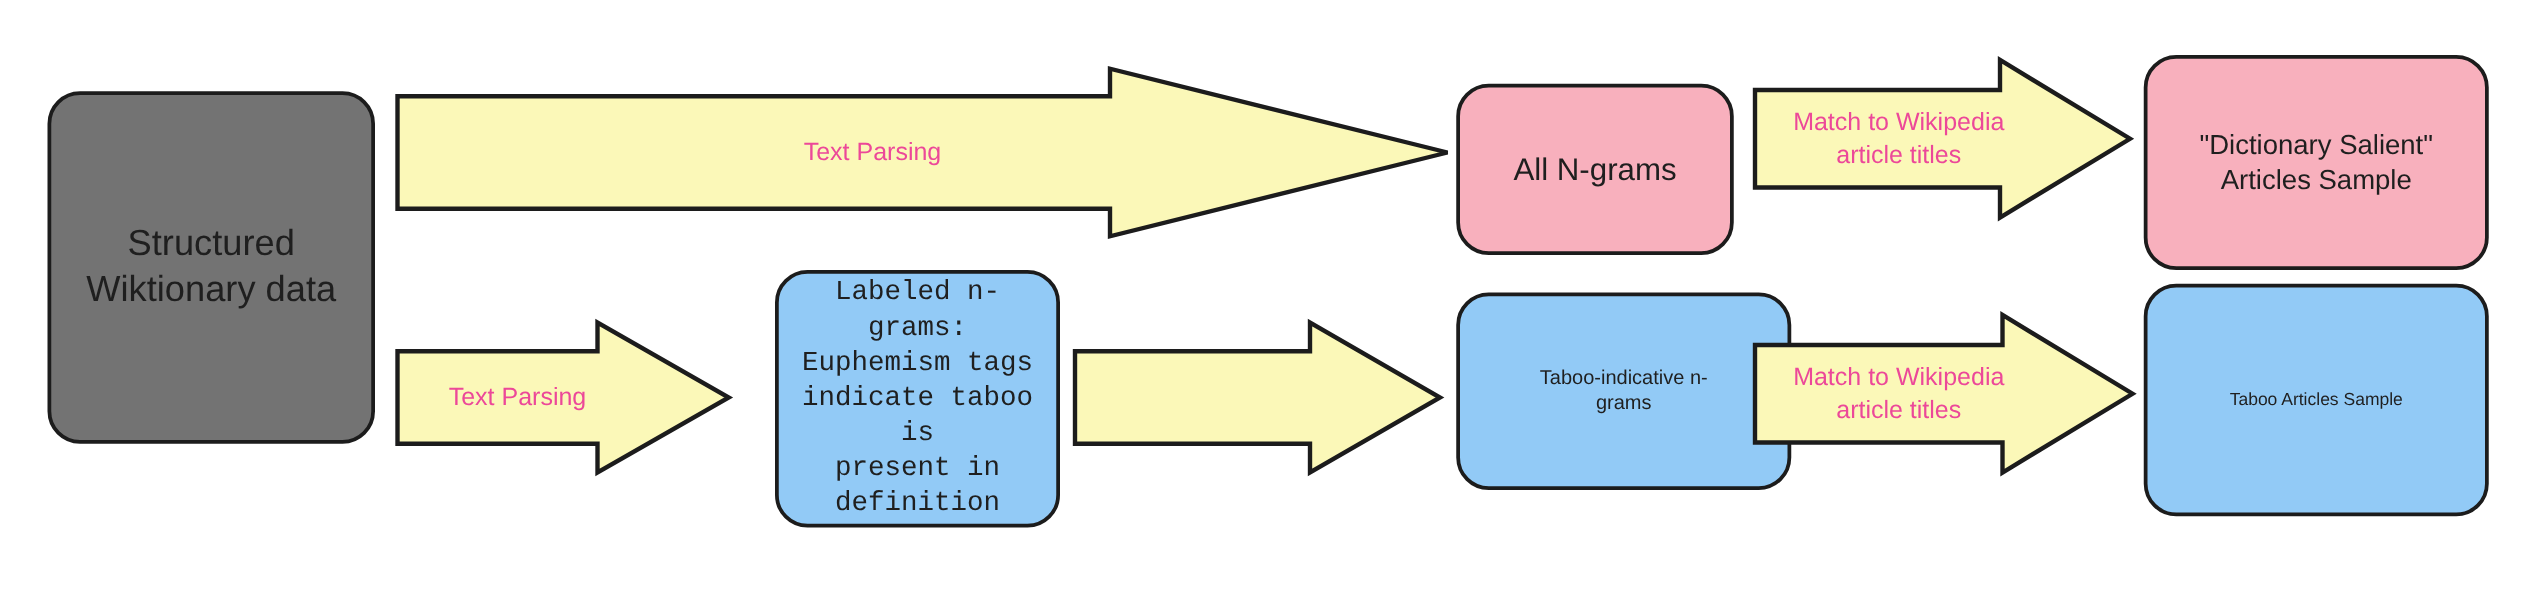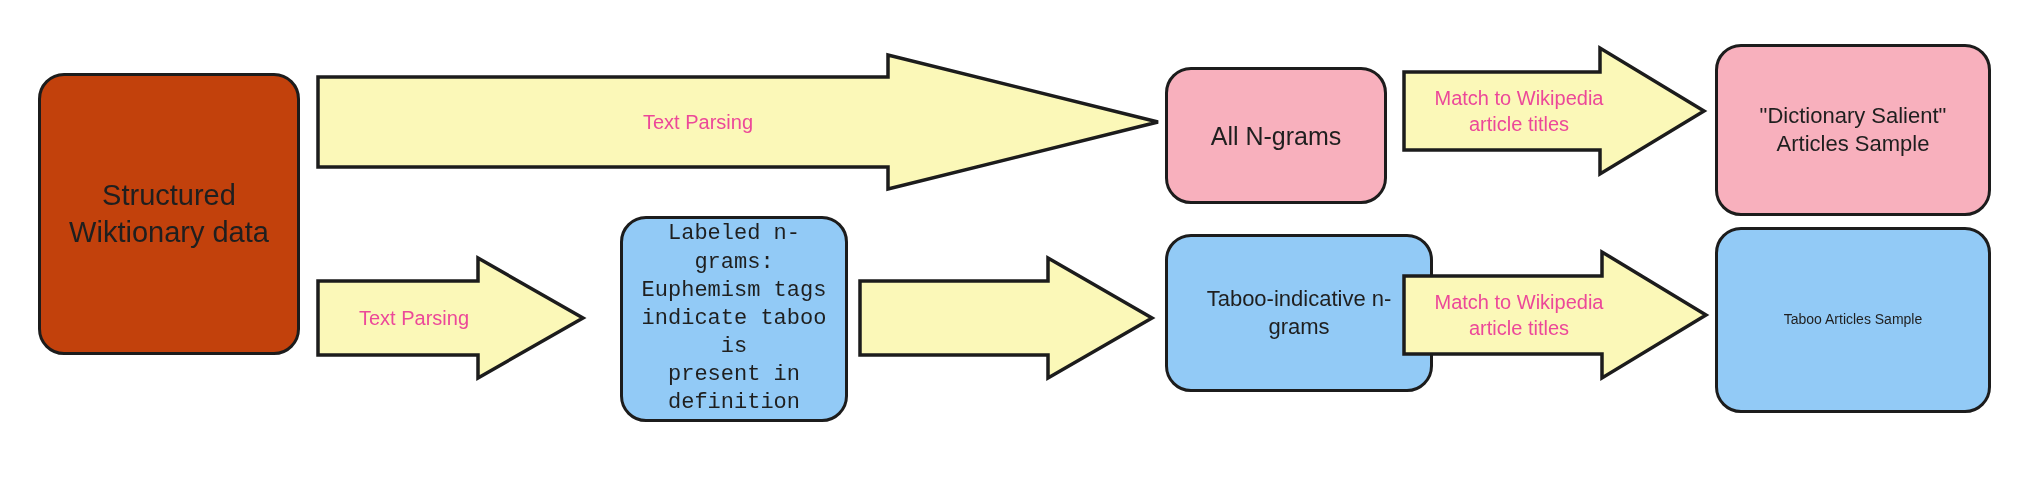--- a/index.html
+++ b/index.html
@@ -25,21 +25,21 @@
     border-radius: 26px;
     display: flex;
     align-items: center;
     justify-content: center;
     text-align: center;
     color: #1f1f1f;
     line-height: 1.28;
     padding: 6px 10px;
     white-space: pre-line;
   }
-  .node-purple { background: #c2410c; }
+  .node-purple { background: #737373; }
   .node-pink   { background: #f8b0bd; }
   .node-blue   { background: #92caf6; }
 
   .arrow-wrap {
     position: absolute;
   }
   .arrow-wrap svg {
     display: block;
     width: 100%;
     height: 100%;
@@ -55,21 +55,21 @@
     line-height: 1.3;
     white-space: pre-line;
     pointer-events: none;
   }
 
   
   #n-wiktionary { left: 38px;   top: 73px;  width: 262px; height: 282px; font-size: 29px; }
   #n-allngrams  { left: 1165px; top: 67px;  width: 222px; height: 137px; font-size: 25px; }
   #n-dictsal    { left: 1715px; top: 44px;  width: 276px; height: 172px; font-size: 22px; }
   #n-labeled    { left: 620px;  top: 216px; width: 228px; height: 206px; font-size: 22px; font-family: Liberation Mono, monospace; }
-  #n-tabooind   { left: 1165px; top: 234px; width: 268px; height: 158px; font-size: 22px; }
+  #n-tabooind   { left: 1165px; top: 234px; width: 268px; height: 158px; font-size: 16px; }
   #n-taboosamp  { left: 1715px; top: 227px; width: 276px; height: 186px; font-size: 14px; }
 
   #a-parse-top     { left: 318px;  top: 55px;  width: 840px; height: 134px; }
   #a-parse-top-lbl { left: 318px;  top: 55px;  width: 760px; height: 134px; font-size: 20px; }
 
   #a-match-top     { left: 1404px; top: 48px;  width: 300px; height: 126px; }
   #a-match-top-lbl { left: 1404px; top: 48px;  width: 230px; height: 126px; font-size: 20px; }
 
   #a-parse-bot     { left: 318px;  top: 258px; width: 265px; height: 120px; }
   #a-parse-bot-lbl { left: 318px;  top: 258px; width: 192px; height: 120px; font-size: 20px; }

